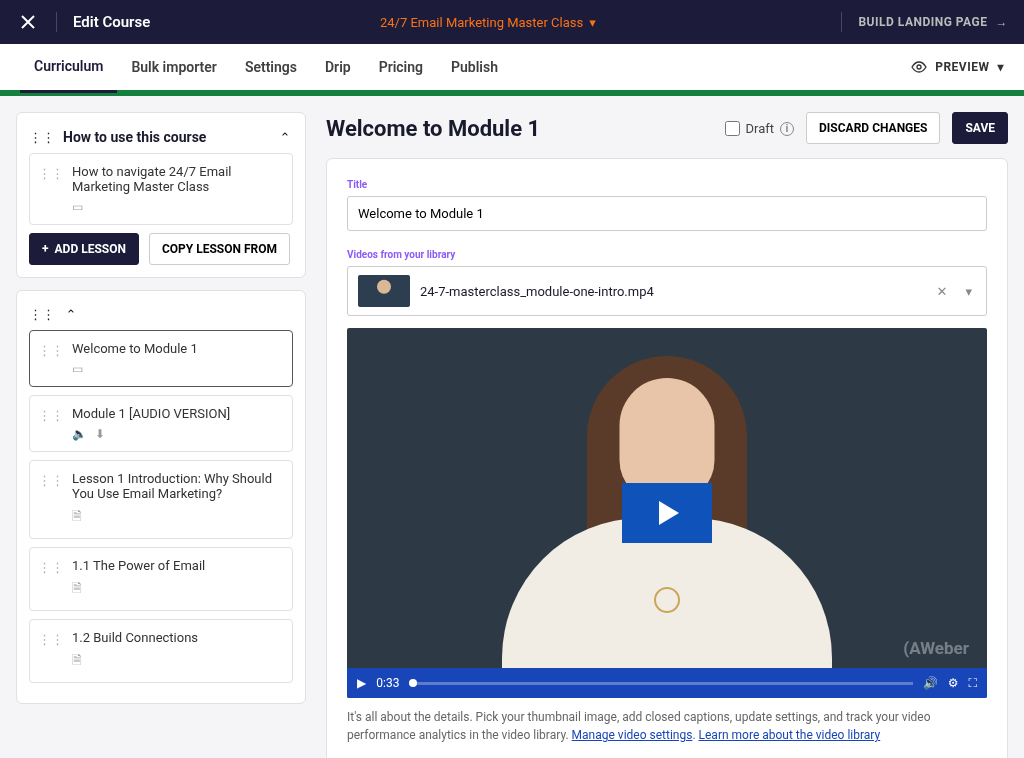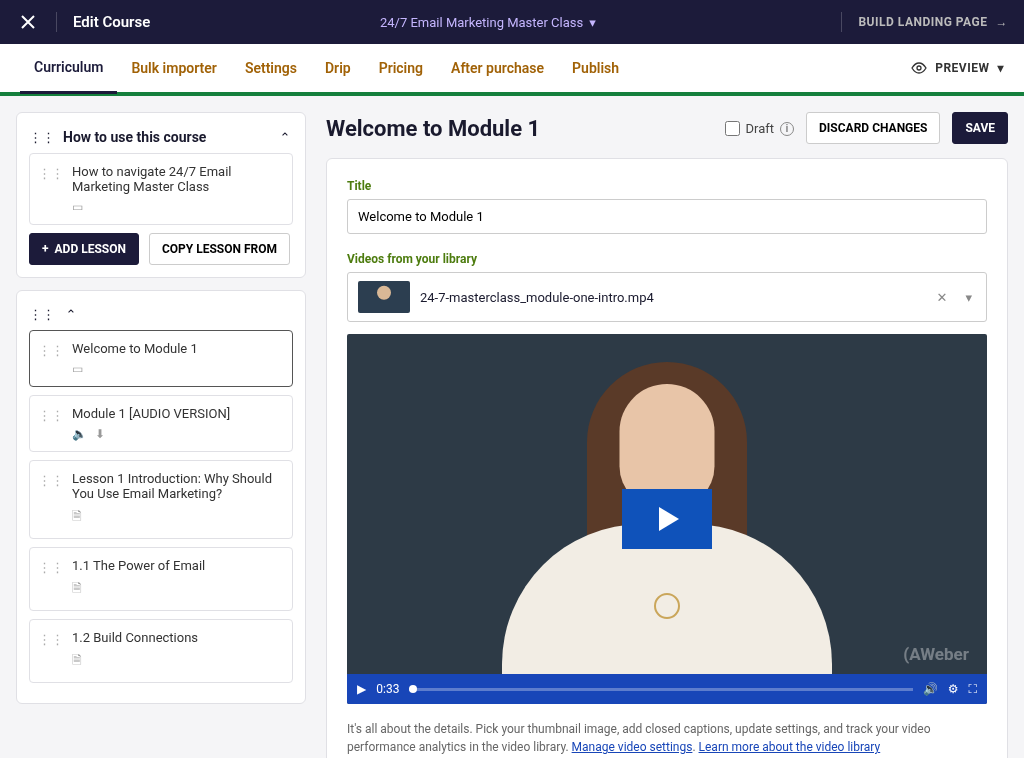--- a/index.html
+++ b/index.html
@@ -1,24 +1,24 @@
 <!DOCTYPE html>
 <html><head>
 <meta charset="utf-8">
 <style>
 *{box-sizing:border-box;margin:0;padding:0;font-family:-apple-system,BlinkMacSystemFont,"Segoe UI",Roboto,sans-serif}
 body{background:#f5f5f7;color:#1a1a2e;font-size:13px}
 .topbar{background:#1c1b3a;color:#fff;height:44px;display:flex;align-items:center;padding:12px 16px}
 .topbar .close{width:24px;height:24px;display:flex;align-items:center;justify-content:center;cursor:pointer}
 .topbar .divider{width:1px;height:20px;background:rgba(255,255,255,.2);margin:0 16px}
 .topbar .title{font-weight:600;font-size:15px}
-.topbar .course-select{margin:0 auto;font-size:13px;color:#c4b5fd;display:flex;align-items:center;gap:6px;cursor:pointer}
+.topbar .course-select{margin:0 auto;font-size:13px;color:#f97316;display:flex;align-items:center;gap:6px;cursor:pointer}
 .topbar .build{font-size:12px;font-weight:700;letter-spacing:.5px;color:#bbb;display:flex;align-items:flex-start;gap:8px;cursor:pointer}
-.tabs-row{background:#fff;border-bottom:4px solid #15803d;display:flex;align-items:center;padding:16px 20px;height:52px}
-.tabs-row .tab{padding:0 14px;height:52px;display:flex;align-items:center;font-size:14px;font-weight:600;color:#a16207;cursor:pointer}
+.tabs-row{background:#fff;border-bottom:6px solid #15803d;display:flex;align-items:center;padding:16px 20px;height:52px}
+.tabs-row .tab{padding:0 14px;height:52px;display:flex;align-items:center;font-size:14px;font-weight:600;color:#404040;cursor:pointer}
 .tabs-row .tab.active{color:#1c1b3a;border-bottom:3px solid #1c1b3a}
 .tabs-row .spacer{flex:1}
 .tabs-row .preview{display:flex;align-items:center;gap:8px;font-size:12px;font-weight:700;letter-spacing:.5px;color:#333;cursor:pointer}
 .main{display:flex;gap:20px;padding:16px}
 .sidebar{width:290px;flex-shrink:0}
 .module{background:#fff;border:1px solid #e0e0e5;border-radius:6px;padding:12px;margin-bottom:12px}
 .module-head{display:flex;align-items:center;gap:8px;padding:4px 0 8px 0}
 .module-head .mtitle{font-weight:700;font-size:14px;flex:1}
 .chev{width:16px;text-align:center}
 .lesson{border:1px solid #e0e0e5;border-radius:4px;padding:10px 8px;margin-bottom:8px;display:flex;gap:8px;align-items:flex-start;cursor:pointer}
@@ -29,41 +29,41 @@
 .lesson .icons{color:#999;font-size:12px;display:flex;gap:8px}
 .btnrow{display:flex;gap:10px;margin-top:6px}
 .btn{padding:8px 12px;font-size:12px;font-weight:700;border-radius:3px;cursor:pointer;border:1px solid #ccc;background:#fff;display:inline-flex;align-items:center;gap:6px}
 .btn.primary{background:#1c1b3a;color:#fff;border-color:#1c1b3a}
 .content{flex:1}
 .content-head{display:flex;align-items:center;gap:12px;margin-bottom:14px}
 .content-head h1{font-size:22px;font-weight:700;flex:1}
 .draft{display:flex;align-items:flex-end;gap:6px;font-size:13px;color:#444}
 .draft input{width:15px;height:15px}
 .panel{background:#fff;border:1px solid #e0e0e5;border-radius:6px;padding:20px}
-.label{font-size:12px;font-weight:700;color:#4d7c0f;margin-bottom:6px}
+.label{font-size:10px;font-weight:700;color:#8b5cf6;margin-bottom:6px}
 .input{width:100%;border:1px solid #ccc;border-radius:3px;padding:9px 10px;font-size:13px;margin-bottom:18px}
 .videorow{border:1px solid #ccc;border-radius:3px;padding:8px 10px;display:flex;align-items:center;gap:10px;margin-bottom:12px}
 .thumb{width:52px;height:32px;background:#2c3e50;border-radius:2px;position:relative;overflow:hidden}
 .thumb::after{content:"";position:absolute;left:50%;top:50%;width:14px;height:14px;background:#d9b896;border-radius:50%;transform:translate(-50%,-80%)}
 .videorow .fname{flex:1;font-size:13px}
 .videorow .act{color:#888;cursor:pointer;padding:0 4px}
 .player{position:relative;background:#2d3a46;border-radius:2px;overflow:hidden;height:370px}
 .person{position:absolute;left:50%;bottom:30px;transform:translateX(-50%);width:380px;height:330px}
 .hair{position:absolute;left:50%;top:18px;transform:translateX(-50%);width:160px;height:260px;background:#5a3a28;border-radius:80px 80px 50px 50px}
 .face{position:absolute;left:50%;top:40px;transform:translateX(-50%);width:95px;height:125px;background:#e8c5a8;border-radius:50px 50px 45px 45px}
 .torso{position:absolute;left:50%;bottom:0;transform:translateX(-50%);width:330px;height:150px;background:#f2ede4;border-radius:140px 140px 0 0}
 .neck{position:absolute;left:50%;top:155px;transform:translateX(-50%);width:45px;height:40px;background:#e8c5a8}
 .necklace{position:absolute;left:50%;bottom:55px;transform:translateX(-50%);width:26px;height:26px;border:2px solid #caa65a;border-radius:50%}
 .playbtn{position:absolute;left:50%;top:50%;transform:translate(-50%,-50%);width:90px;height:60px;background:#0f52ba;display:flex;align-items:center;justify-content:center;cursor:pointer}
 .playbtn::after{content:"";border-left:20px solid #fff;border-top:12px solid transparent;border-bottom:12px solid transparent;margin-left:4px}
 .watermark{position:absolute;right:18px;bottom:40px;color:rgba(255,255,255,.35);font-weight:700;font-size:17px}
 .controls{position:absolute;left:0;right:0;bottom:0;height:30px;background:#1846b8;display:flex;align-items:center;padding:0 10px;gap:10px;color:#fff;font-size:12px}
 .controls .bar{flex:1;height:3px;background:rgba(255,255,255,.3);position:relative}
 .controls .bar::before{content:"";position:absolute;left:0;top:-3px;width:8px;height:8px;background:#fff;border-radius:50%}
-.help{font-size:12px;color:#666;margin-top:16px;line-height:1.5}
+.help{font-size:12px;color:#666;margin-top:10px;line-height:1.5}
 .help a{color:#1846b8;text-decoration:underline}
 svg{display:block}
 </style>
 </head>
 <body>
 
 <div class="topbar">
   <div class="close">
     <svg width="14" height="14" viewBox="0 0 14 14">
         <path d="M1 1 L13 13 M13 1 L1 13" stroke="#fff" stroke-width="2"></path>
@@ -81,21 +81,20 @@
     <span>→</span>
   </div>
 </div>
 
 <div class="tabs-row">
   <div class="tab active">Curriculum</div>
   <div class="tab">Bulk importer</div>
   <div class="tab">Settings</div>
   <div class="tab">Drip</div>
   <div class="tab">Pricing</div>
-  <div class="tab">After purchase</div>
   <div class="tab">Publish</div>
   <div class="spacer"></div>
   <div class="preview">
     <span>
         <svg width="16" height="12" viewBox="0 0 16 12">
           <path d="M8 1 C4 1 1 6 1 6 s3 5 7 5 7-5 7-5 S12 1 8 1z" fill="none" stroke="#333" stroke-width="1.3"></path>
           <circle cx="8" cy="6" r="2" fill="none" stroke="#333" stroke-width="1.3"></circle>
         </svg>
       </span>
     <span>PREVIEW</span>

